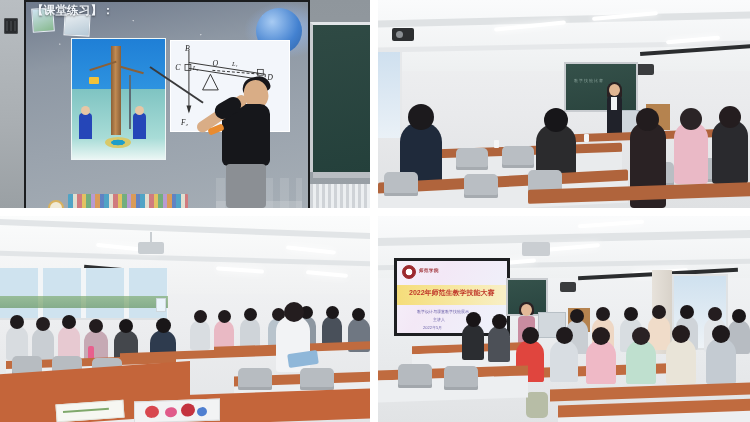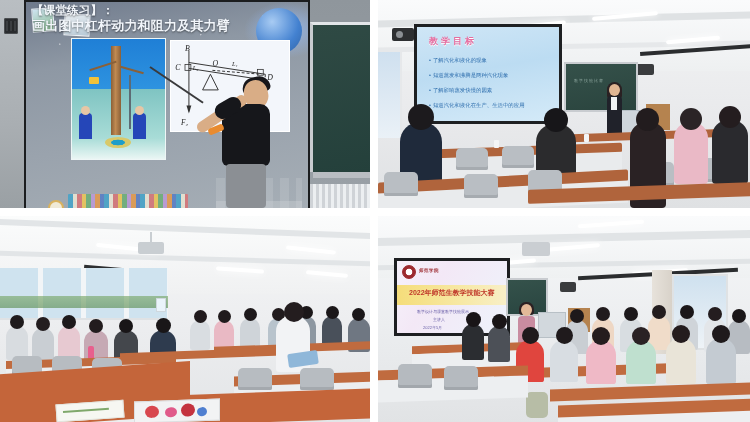--- a/index.html
+++ b/index.html
@@ -328,21 +328,20 @@
 
     <div class="screen">
       <div class="stars"></div>
       <div class="planet"></div>
 
       <div class="thumb-a"></div>
       <div class="thumb-b"></div>
 
       <div class="slide-title">
         <span>【课堂练习】：</span>
-        <span class="l2">画出图中杠杆动力和阻力及其力臂</span>
       </div>
 
       <div class="illus">
         <div class="sky"></div>
         <div class="ground"></div>
         <div class="trunk"></div>
         <div class="branch1"></div>
         <div class="branch2"></div>
         <div class="pole"></div>
         <div class="lamp"></div>
@@ -404,29 +403,20 @@
     <div class="beam b1"></div>
     <div class="beam b2"></div>
     <div class="light l1"></div>
     <div class="light l2"></div>
     <div class="light l3"></div>
     <div class="rail"></div>
     <div class="projector"></div>
     <div class="proj2"></div>
     <div class="window"></div>
 
-    <div class="screen">
-      <div class="stitle">教学目标</div>
-      <ul>
-        <li>了解汽化和液化的现象</li>
-        <li>知道蒸发和沸腾是两种汽化现象</li>
-        <li>了解影响蒸发快慢的因素</li>
-        <li>知道汽化和液化在生产、生活中的应用</li>
-      </ul>
-    </div>
 
     <div class="board">
         <div class="txt">教学技能比赛</div>
       </div>
     <div class="podium2"></div>
     <div class="podium"></div>
     <div class="teacher2">
       <div class="hair"></div>
       <div class="head"></div>
       <div class="body"></div>

